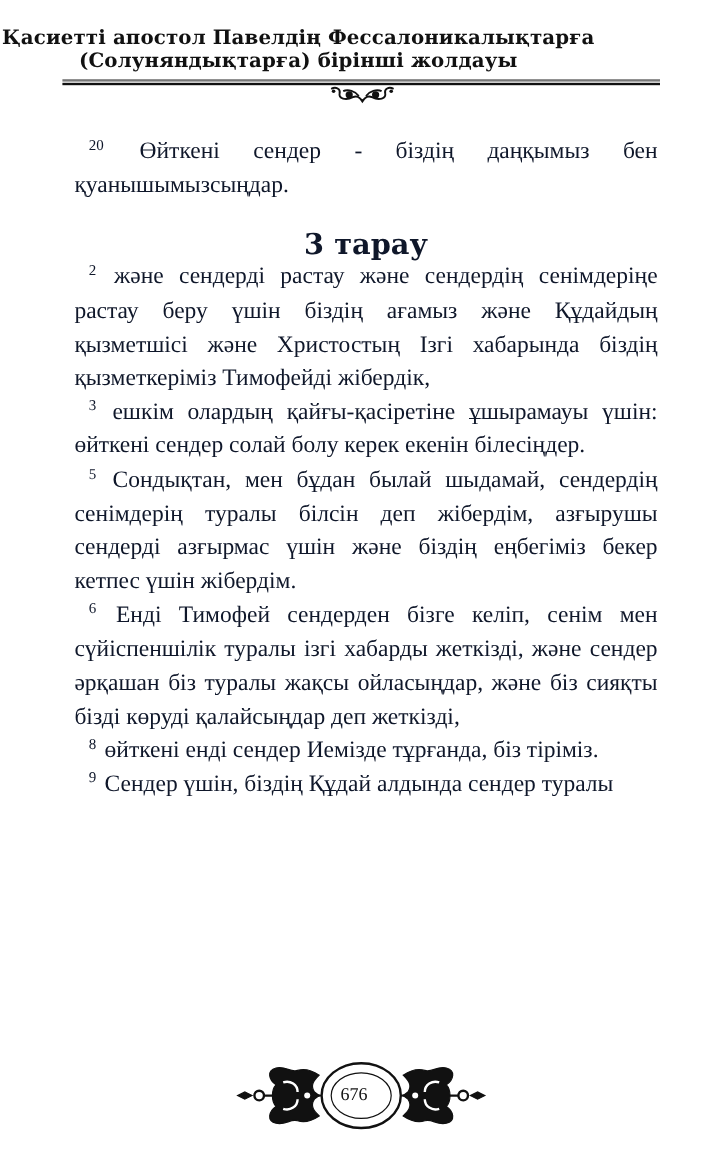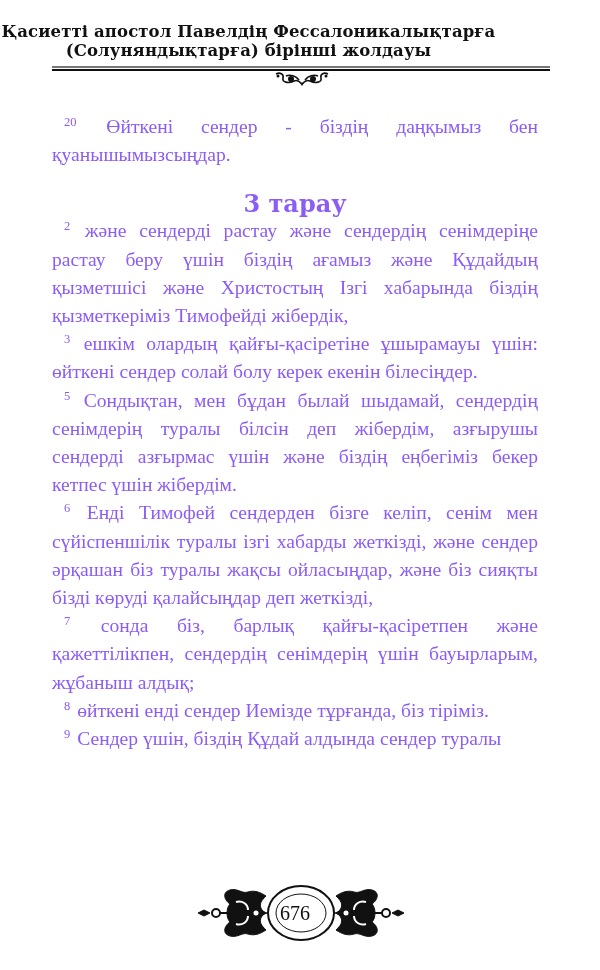--- a/index.html
+++ b/index.html
@@ -44,28 +44,28 @@
     }
     .header-ornament {
       position: absolute;
       left: 272px;
       top: 70px;
       width: 60px;
       height: 18px;
     }
     .body-text {
       position: absolute;
-      left: 52px;
+      left: 62px;
       top: 113px;
       width: 486px;
       font-family: "Liberation Serif", serif;
       font-size: 19.6px;
       line-height: 28.2px;
       text-align: justify;
-      color: #8b5cf6;
+      color: #0f172a;
     }
     .para {
       margin: 0;
       text-indent: 12px;
     }
     .para sup {
       font-size: 12.5px;
       line-height: 0;
       vertical-align: 7px;
       margin-right: 2px;
@@ -101,21 +101,21 @@
       left: 0;
       top: 0;
     }
     .page-number {
       position: absolute;
       left: 75px;
       top: 20px;
       width: 48px;
       text-align: center;
       font-family: "Liberation Serif", serif;
-      font-size: 20px;
+      font-size: 15px;
       line-height: 22px;
       color: #111;
     }
   </style>
 </head>
 <body>
 
 <header class="page-header">
   <div class="header-title">Қасиетті апостол Павелдің Фессалоникалықтарға</div>
   <div class="header-title">(Солуняндықтарға) бірінші жолдауы</div>
@@ -152,21 +152,20 @@
 
   <p class="para"><sup>2</sup><span> және сендерді растау және сендердің сенімдеріңе растау беру үшін біздің ағамыз және Құдайдың қызметшісі және Христостың Ізгі хабарында біздің қызметкеріміз Тимофейді жібердік,</span></p>
 
   <p class="para"><sup>3</sup><span> ешкім олардың қайғы-қасіретіне ұшырамауы үшін: өйткені сендер солай болу керек екенін білесіңдер.</span></p>
 
 
   <p class="para"><sup>5</sup><span> Сондықтан, мен бұдан былай шыдамай, сендердің сенімдерің туралы білсін деп жібердім, азғырушы сендерді азғырмас үшін және біздің еңбегіміз бекер кетпес үшін жібердім.</span></p>
 
   <p class="para"><sup>6</sup><span> Енді Тимофей сендерден бізге келіп, сенім мен сүйіспеншілік туралы ізгі хабарды жеткізді, және сендер әрқашан біз туралы жақсы ойласыңдар, және біз сияқты бізді көруді қалайсыңдар деп жеткізді,</span></p>
 
-  <p class="para"><sup>7</sup><span> сонда біз, барлық қайғы-қасіретпен және қажеттілікпен, сендердің сенімдерің үшін бауырларым, жұбаныш алдық;</span></p>
 
   <p class="para"><sup>8</sup><span> өйткені енді сендер Иемізде тұрғанда, біз тіріміз.</span></p>
 
   <p class="para"><sup>9</sup><span> Сендер үшін, біздің Құдай алдында сендер туралы</span></p>
 </main>
 
 <footer class="footer">
   <svg width="210" height="64" viewBox="0 0 210 64">
 
     <ellipse cx="105" cy="31" rx="33" ry="27" fill="#fff" stroke="#111" stroke-width="2"></ellipse>

